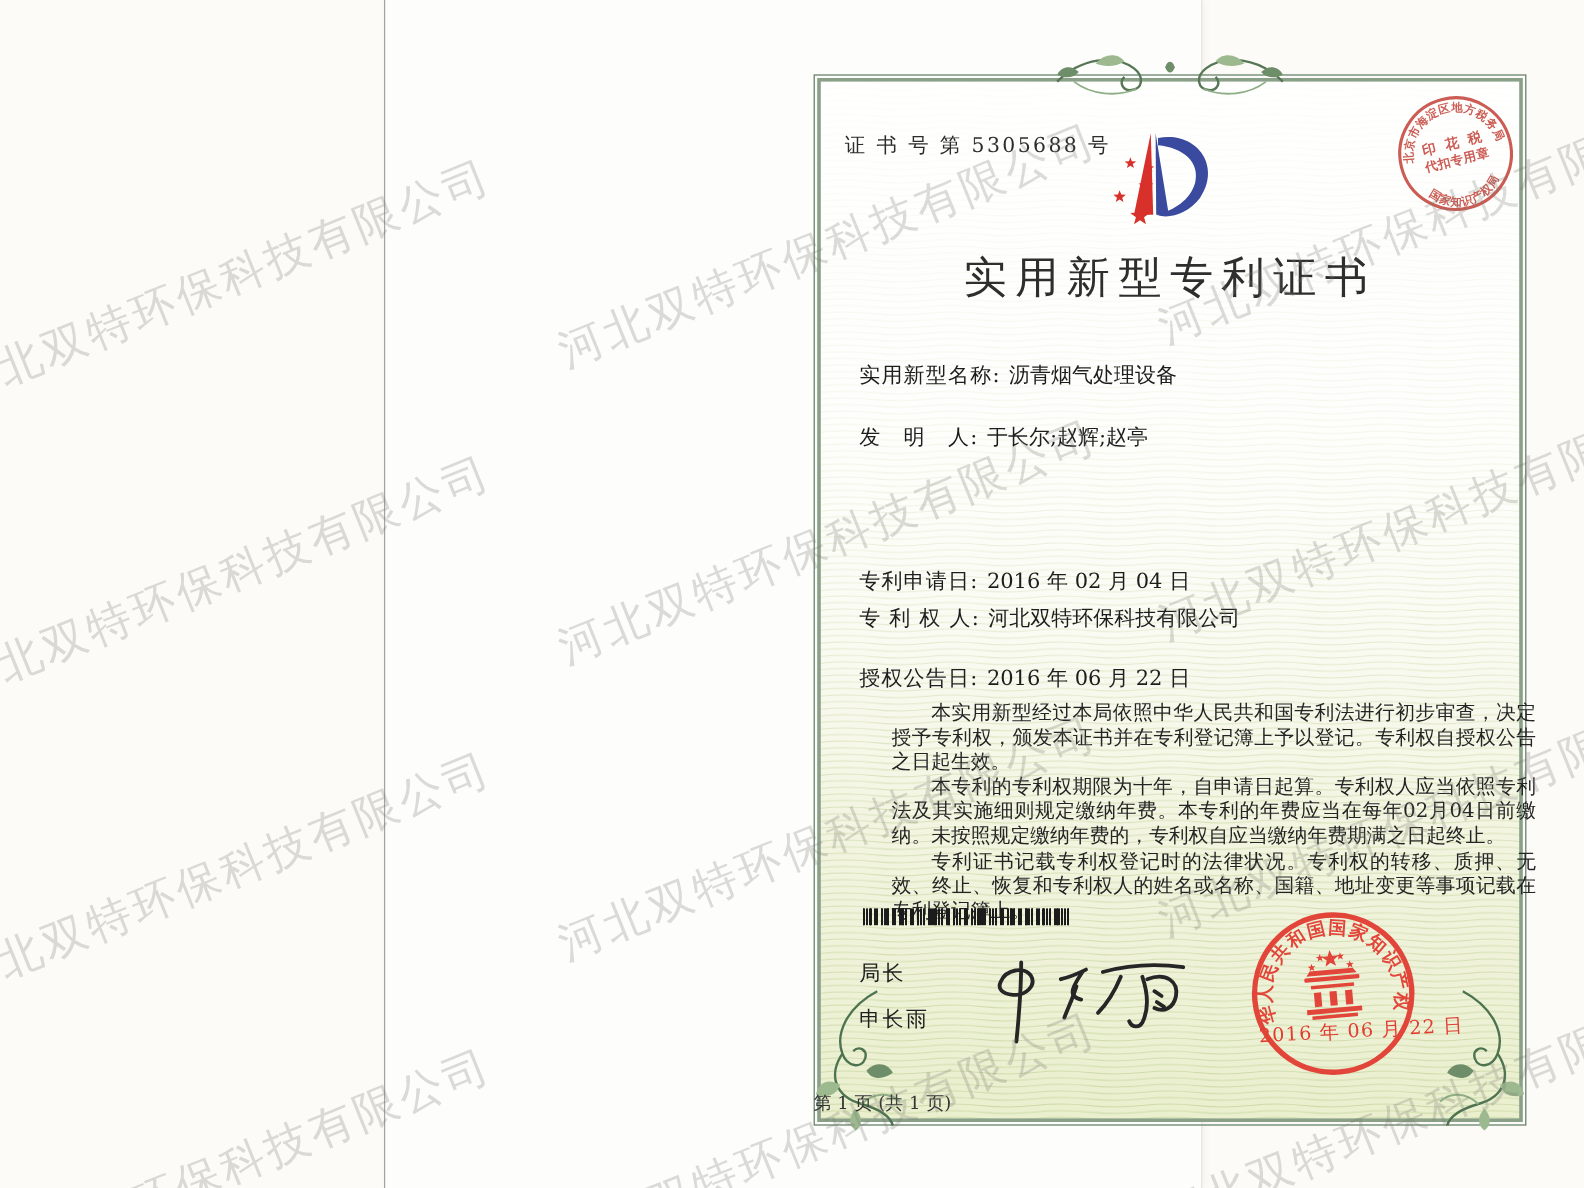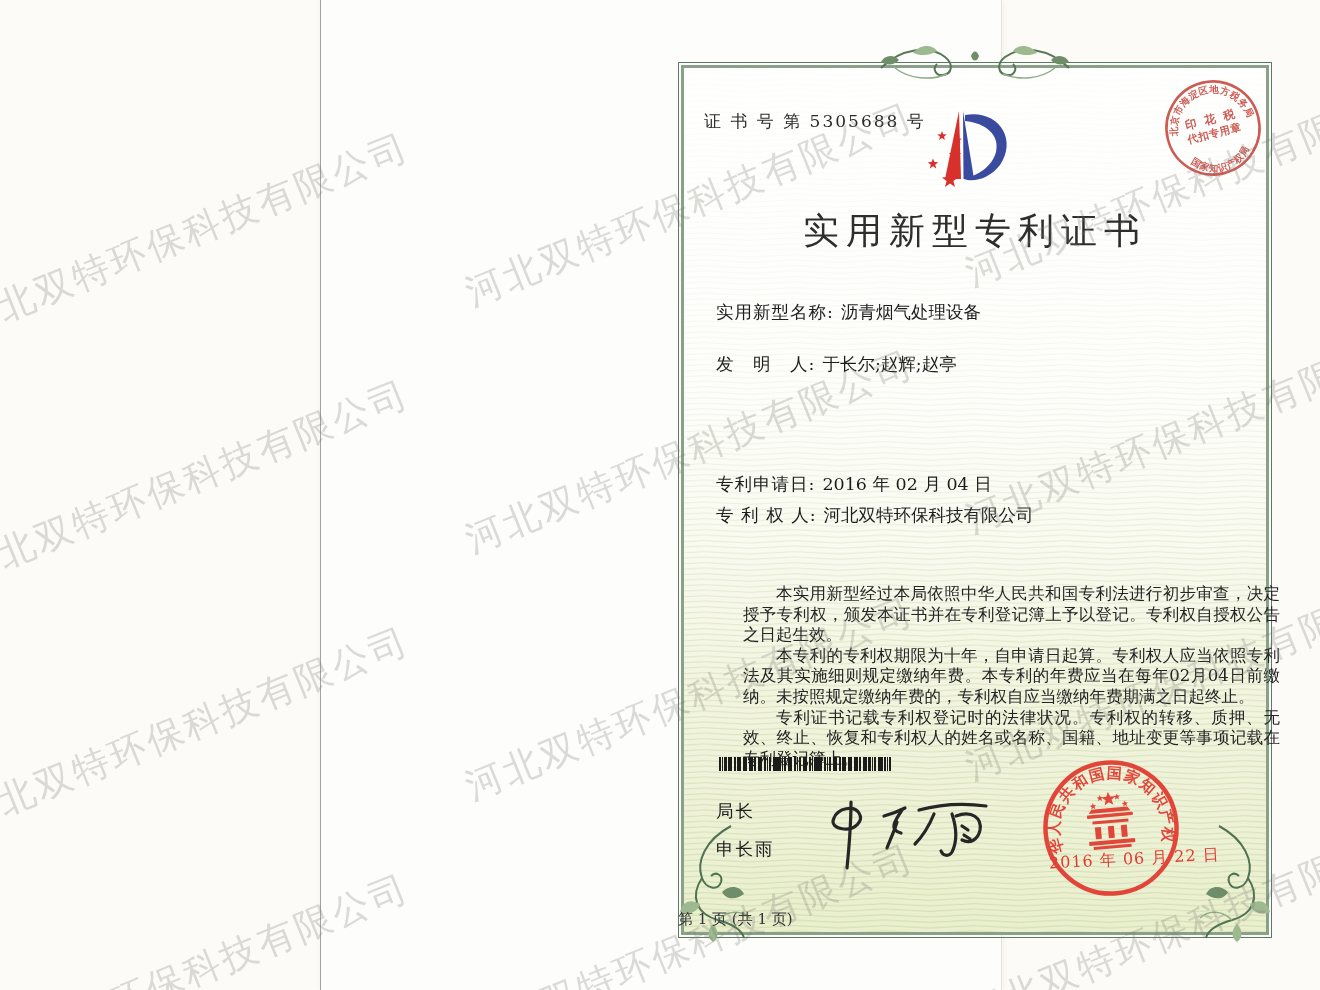--- a/index.html
+++ b/index.html
@@ -152,20 +152,23 @@
     </div>
     <div class="field" style="top:352px;">
       <span class="lab">发　明　人:</span><span class="val">于长尔;赵辉;赵亭</span>
     </div>
     <div class="field" style="top:472px;">
       <span class="lab">专利申请日:</span><span class="val">2016 年 02 月 04 日</span>
     </div>
     <div class="field" style="top:503px;">
       <span class="lab">专 利 权 人:</span><span class="val">河北双特环保科技有限公司</span>
     </div>
+    <div class="field" style="top:553px;">
+      <span class="lab">授权公告日:</span><span class="val">2016 年 06 月 22 日</span>
+    </div>
 
     <div class="body-text">
       <p>本实用新型经过本局依照中华人民共和国专利法进行初步审查，决定授予专利权，颁发本证书并在专利登记簿上予以登记。专利权自授权公告之日起生效。</p>
       <p>本专利的专利权期限为十年，自申请日起算。专利权人应当依照专利法及其实施细则规定缴纳年费。本专利的年费应当在每年02月04日前缴纳。未按照规定缴纳年费的，专利权自应当缴纳年费期满之日起终止。</p>
       <p>专利证书记载专利权登记时的法律状况。专利权的转移、质押、无效、终止、恢复和专利权人的姓名或名称、国籍、地址变更等事项记载在专利登记簿上。</p>
     </div>
 
     <div class="barcode"></div>
 
     <div class="signer-title">局长</div>

